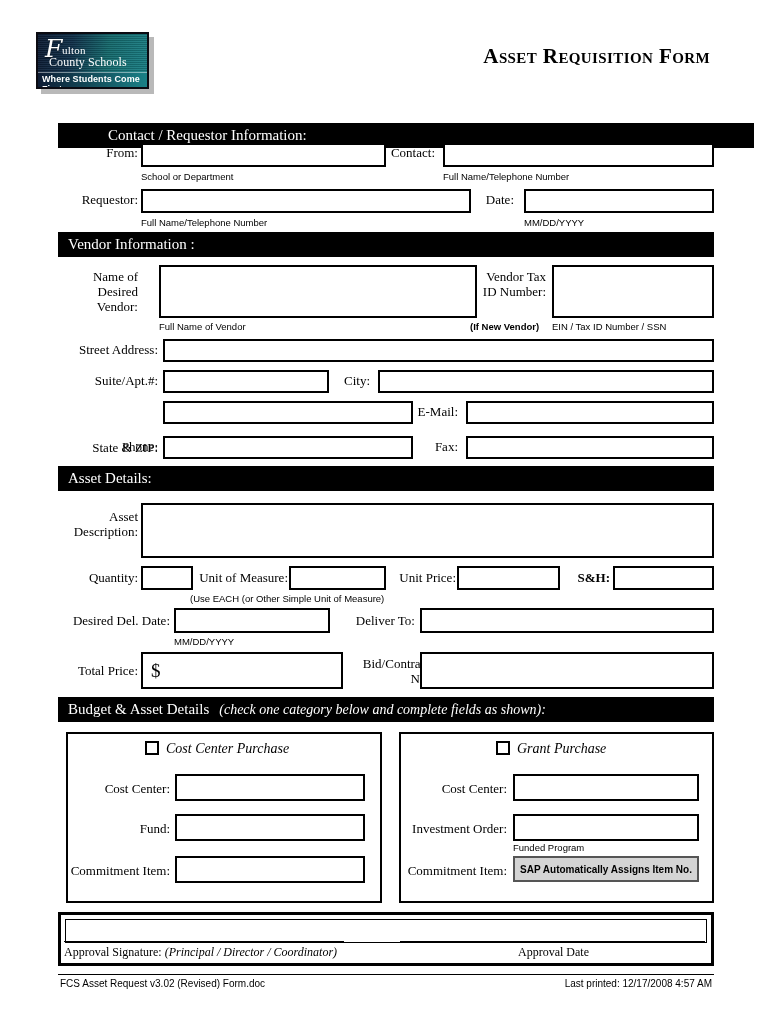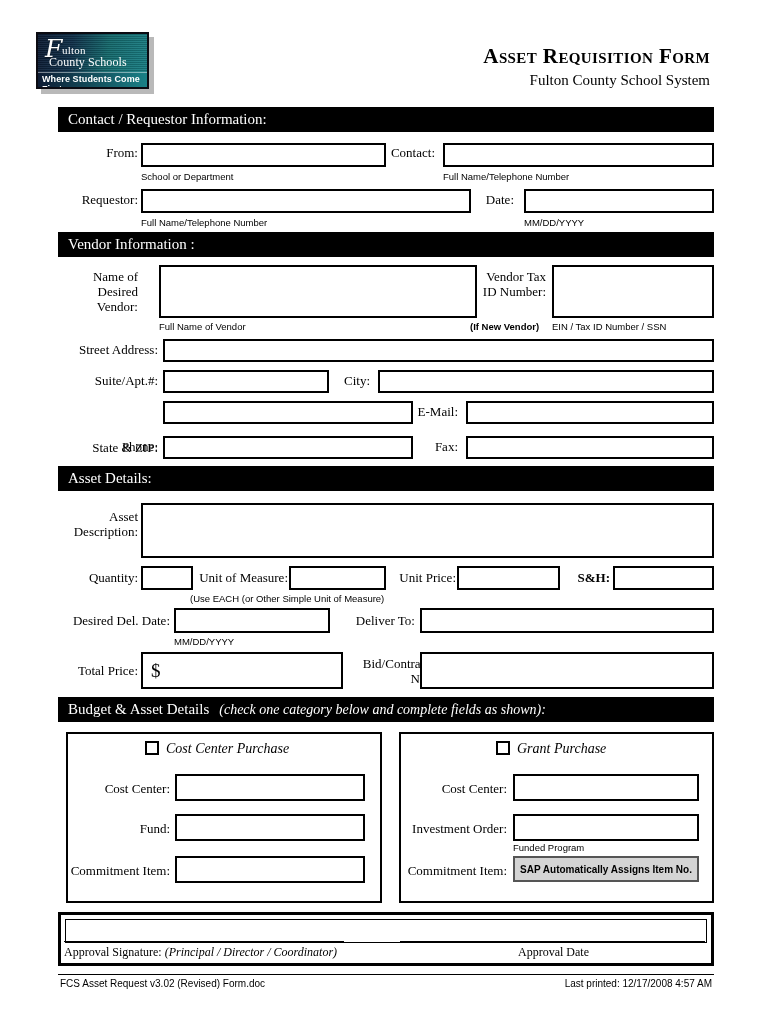--- a/index.html
+++ b/index.html
@@ -84,25 +84,24 @@
         <div class="script">F</div>
         <div class="l1">ulton</div>
         <div class="l2">County Schools</div>
         <div class="bar">
           <span>Where Students Come First</span>
         </div>
       </div>
     </div>
     <div class="title">
       <div class="t1">Asset Requisition Form</div>
-      <div class="t2">Fulton County School System</div>
     </div>
   </div>
 
-  <div class="bar-sec" style="top:107px;">
+  <div class="bar-sec" style="top:123px;padding-left:40px;">
     <div class="st">Contact / Requestor Information:</div>
   </div>
 
   <div class="lbl" style="left:60px;top:145px;width:78px;">From:</div>
   <div class="box" style="left:141px;top:143px;width:245px;height:24px;"></div>
   <div class="hint" style="left:141px;top:171px;width:245px;">School or Department</div>
 
   <div class="lbl" style="left:330px;top:145px;width:105px;">Contact:</div>
   <div class="box" style="left:443px;top:143px;width:271px;height:24px;"></div>
   <div class="hint" style="left:443px;top:171px;width:271px;">Full Name/Telephone Number</div>

